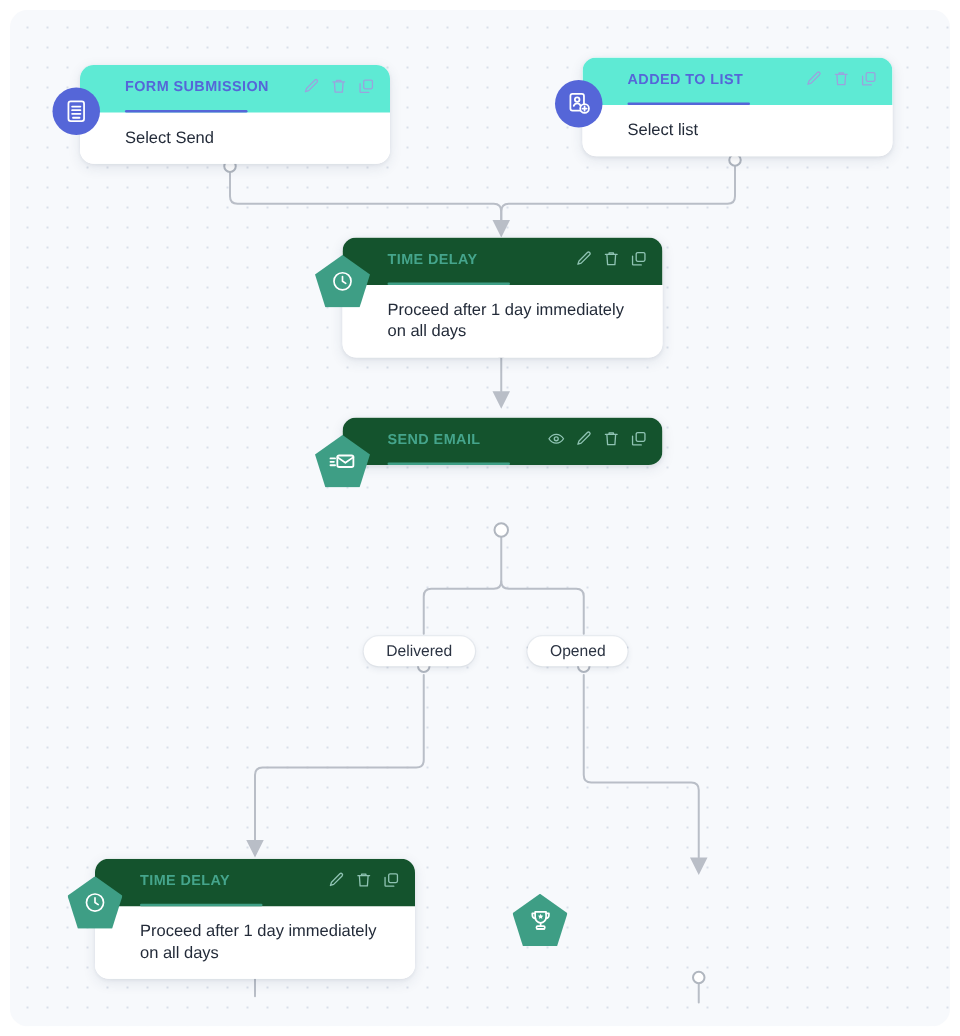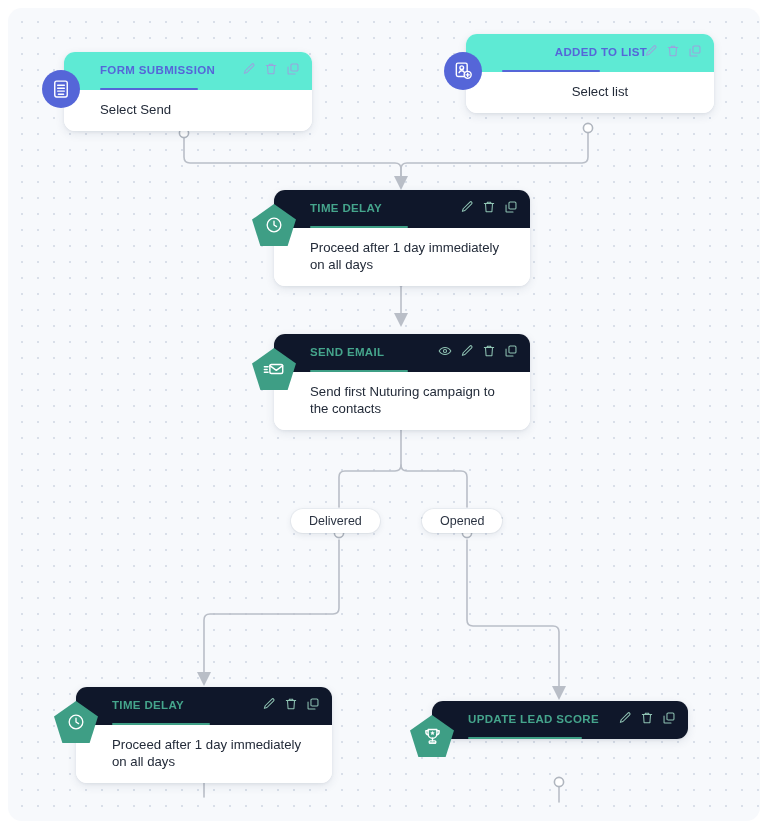--- a/index.html
+++ b/index.html
@@ -104,21 +104,21 @@
     color: #232b39;
   }
   .node-body b { font-weight: normal; }
 
   
   .node.blue .node-head { background: #5eead4; }
   .node.blue .node-title { color: #5566d8; }
   .node.blue .node-rule { background: #5566d8; }
 
   
-  .node.teal .node-head { background: #0f172a; }
+  .node.teal .node-head { background: #14532d; }
   .node.teal .node-title { color: #45a58c; }
   .node.teal .node-rule { background: #3e9e85; }
 
   
   .node-actions {
     position: absolute;
     top: 10px;
     right: 12px;
     display: flex;
     gap: 8px;
@@ -244,21 +244,21 @@
   </div>
   <div class="badge-circle">
     <svg width="20" height="20" viewBox="0 0 24 24" fill="none" stroke="currentColor" stroke-width="1.7" stroke-linecap="round" stroke-linejoin="round">
       <rect x="4.5" y="2.5" width="15" height="19" rx="2.2"></rect>
       <path d="M8 7.5h8M8 11h8M8 14.5h8"></path>
       <rect x="8" y="17.3" width="8" height="1.8" rx=".9" fill="currentColor" stroke="none"></rect>
     </svg>
   </div>
 </div>
 
-<div class="node blue" style="left:466px; top:34px; width:248px;text-align:center;">
+<div class="node blue" style="left:466px; top:46px; width:248px;">
   <div class="node-inner">
     <div class="node-head">
       <div class="node-title">ADDED TO LIST</div>
       <div class="node-rule"></div>
       <div class="node-actions">
         <span class="act">
           <svg viewBox="0 0 24 24" fill="none" stroke="currentColor" stroke-width="1.8" stroke-linecap="round" stroke-linejoin="round">
             <path d="M17 3.5a2.1 2.1 0 0 1 3 3L8.5 18 4 19.5 5.5 15 17 3.5z"></path>
           </svg>
         </span>
@@ -345,21 +345,20 @@
           </svg>
         </span>
         <span class="act">
           <svg viewBox="0 0 24 24" fill="none" stroke="currentColor" stroke-width="1.8" stroke-linecap="round" stroke-linejoin="round">
             <rect x="8.5" y="3.5" width="12" height="12" rx="2"></rect>
             <path d="M15.5 20.5h-11a1 1 0 0 1-1-1v-11"></path>
           </svg>
         </span>
       </div>
     </div>
-    <div class="node-body"><span>Send </span><b>first Nuturing</b><span> campaign to the contacts</span></div>
   </div>
   <div class="badge-pent">
     <svg width="22" height="22" viewBox="0 0 24 24" fill="none" stroke="currentColor" stroke-width="1.6" stroke-linecap="round" stroke-linejoin="round">
       <rect x="7.5" y="7" width="14" height="10" rx="1.6"></rect>
       <path d="M7.5 8.4l7 5 7-5"></path>
       <path d="M1.5 9.5h4M1.5 12.5h3M1.5 15.5h4"></path>
     </svg>
   </div>
 </div>
 
@@ -399,42 +398,20 @@
   <div class="badge-pent">
     <svg width="20" height="20" viewBox="0 0 24 24" fill="none" stroke="currentColor" stroke-width="1.6" stroke-linecap="round" stroke-linejoin="round">
       <circle cx="12" cy="12" r="8.2"></circle>
       <path d="M12 7.4V12l3.1 2"></path>
     </svg>
   </div>
 </div>
 
 <div class="node teal" style="left:432px; top:701px; width:256px;">
   <div class="node-inner">
-    <div class="node-head">
-      <div class="node-title">UPDATE LEAD SCORE</div>
-      <div class="node-rule" style="width:114px;"></div>
-      <div class="node-actions">
-        <span class="act">
-          <svg viewBox="0 0 24 24" fill="none" stroke="currentColor" stroke-width="1.8" stroke-linecap="round" stroke-linejoin="round">
-            <path d="M17 3.5a2.1 2.1 0 0 1 3 3L8.5 18 4 19.5 5.5 15 17 3.5z"></path>
-          </svg>
-        </span>
-        <span class="act">
-          <svg viewBox="0 0 24 24" fill="none" stroke="currentColor" stroke-width="1.8" stroke-linecap="round" stroke-linejoin="round">
-            <path d="M4 6h16M9 6V4h6v2M6 6l1 14h10l1-14"></path>
-          </svg>
-        </span>
-        <span class="act">
-          <svg viewBox="0 0 24 24" fill="none" stroke="currentColor" stroke-width="1.8" stroke-linecap="round" stroke-linejoin="round">
-            <rect x="8.5" y="3.5" width="12" height="12" rx="2"></rect>
-            <path d="M15.5 20.5h-11a1 1 0 0 1-1-1v-11"></path>
-          </svg>
-        </span>
-      </div>
-    </div>
   </div>
   <div class="badge-pent">
     <svg width="21" height="21" viewBox="0 0 24 24" fill="none" stroke="currentColor" stroke-width="1.55" stroke-linecap="round" stroke-linejoin="round">
       <path d="M7 4h10v5a5 5 0 0 1-10 0V4z"></path>
       <path d="M7 5.4H4.4v1.4A3.2 3.2 0 0 0 7.3 10M17 5.4h2.6v1.4A3.2 3.2 0 0 1 16.7 10"></path>
       <path d="M12 14v3M8.8 19.6h6.4"></path>
       <rect x="8.2" y="17" width="7.6" height="2.6" rx="1"></rect>
       <path d="M12 5.6l.75 1.6 1.75.25-1.25 1.2.3 1.7-1.55-.82-1.55.82.3-1.7-1.25-1.2 1.75-.25z" fill="currentColor" stroke="none"></path>
     </svg>
   </div>

